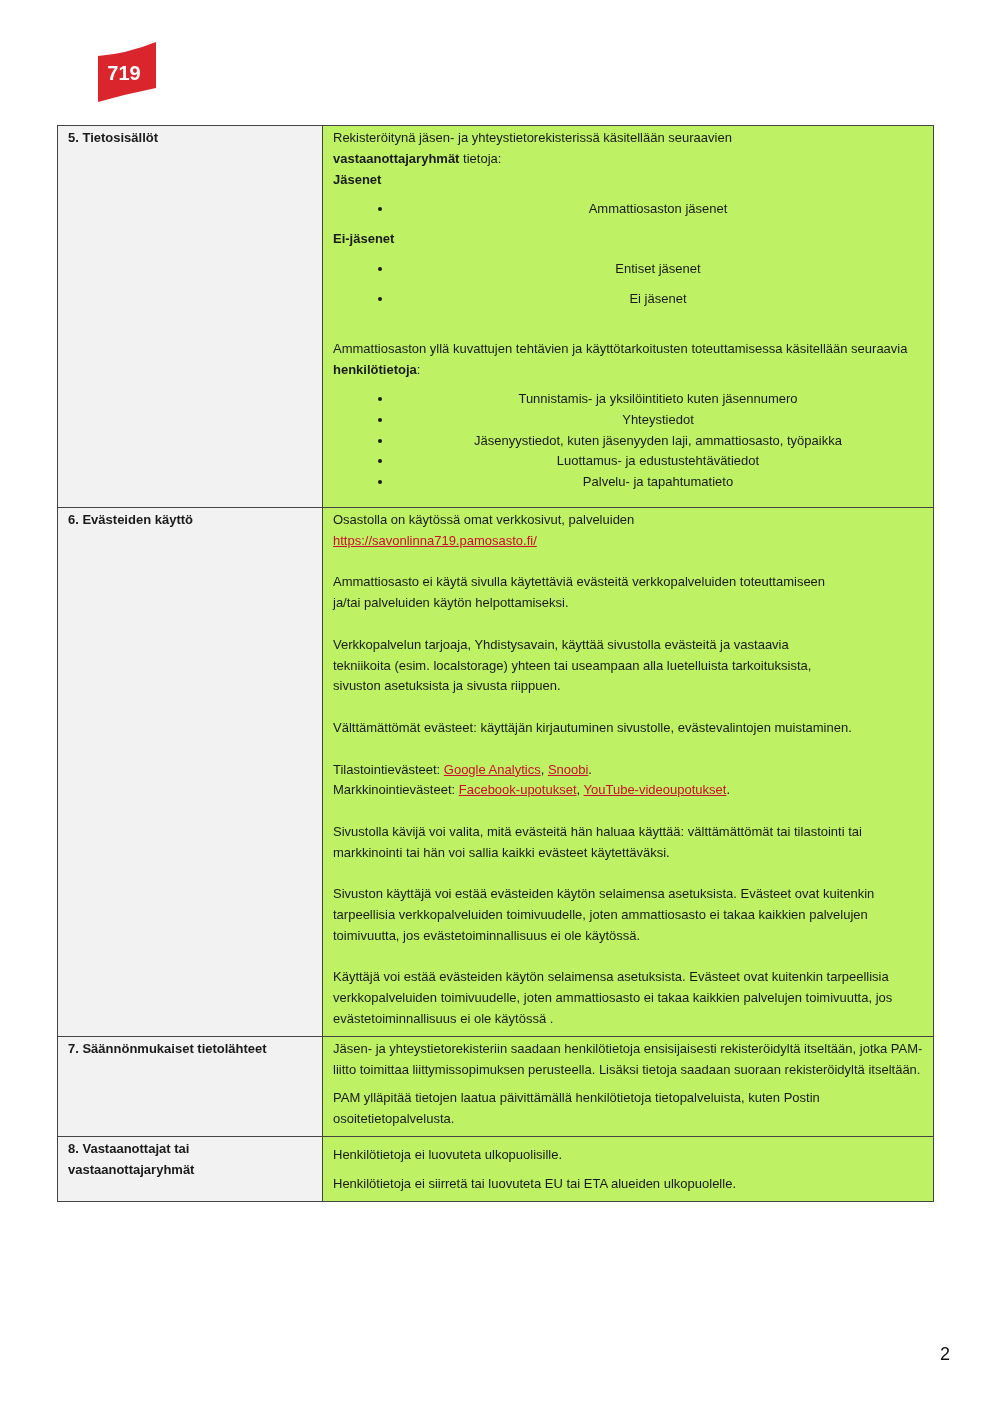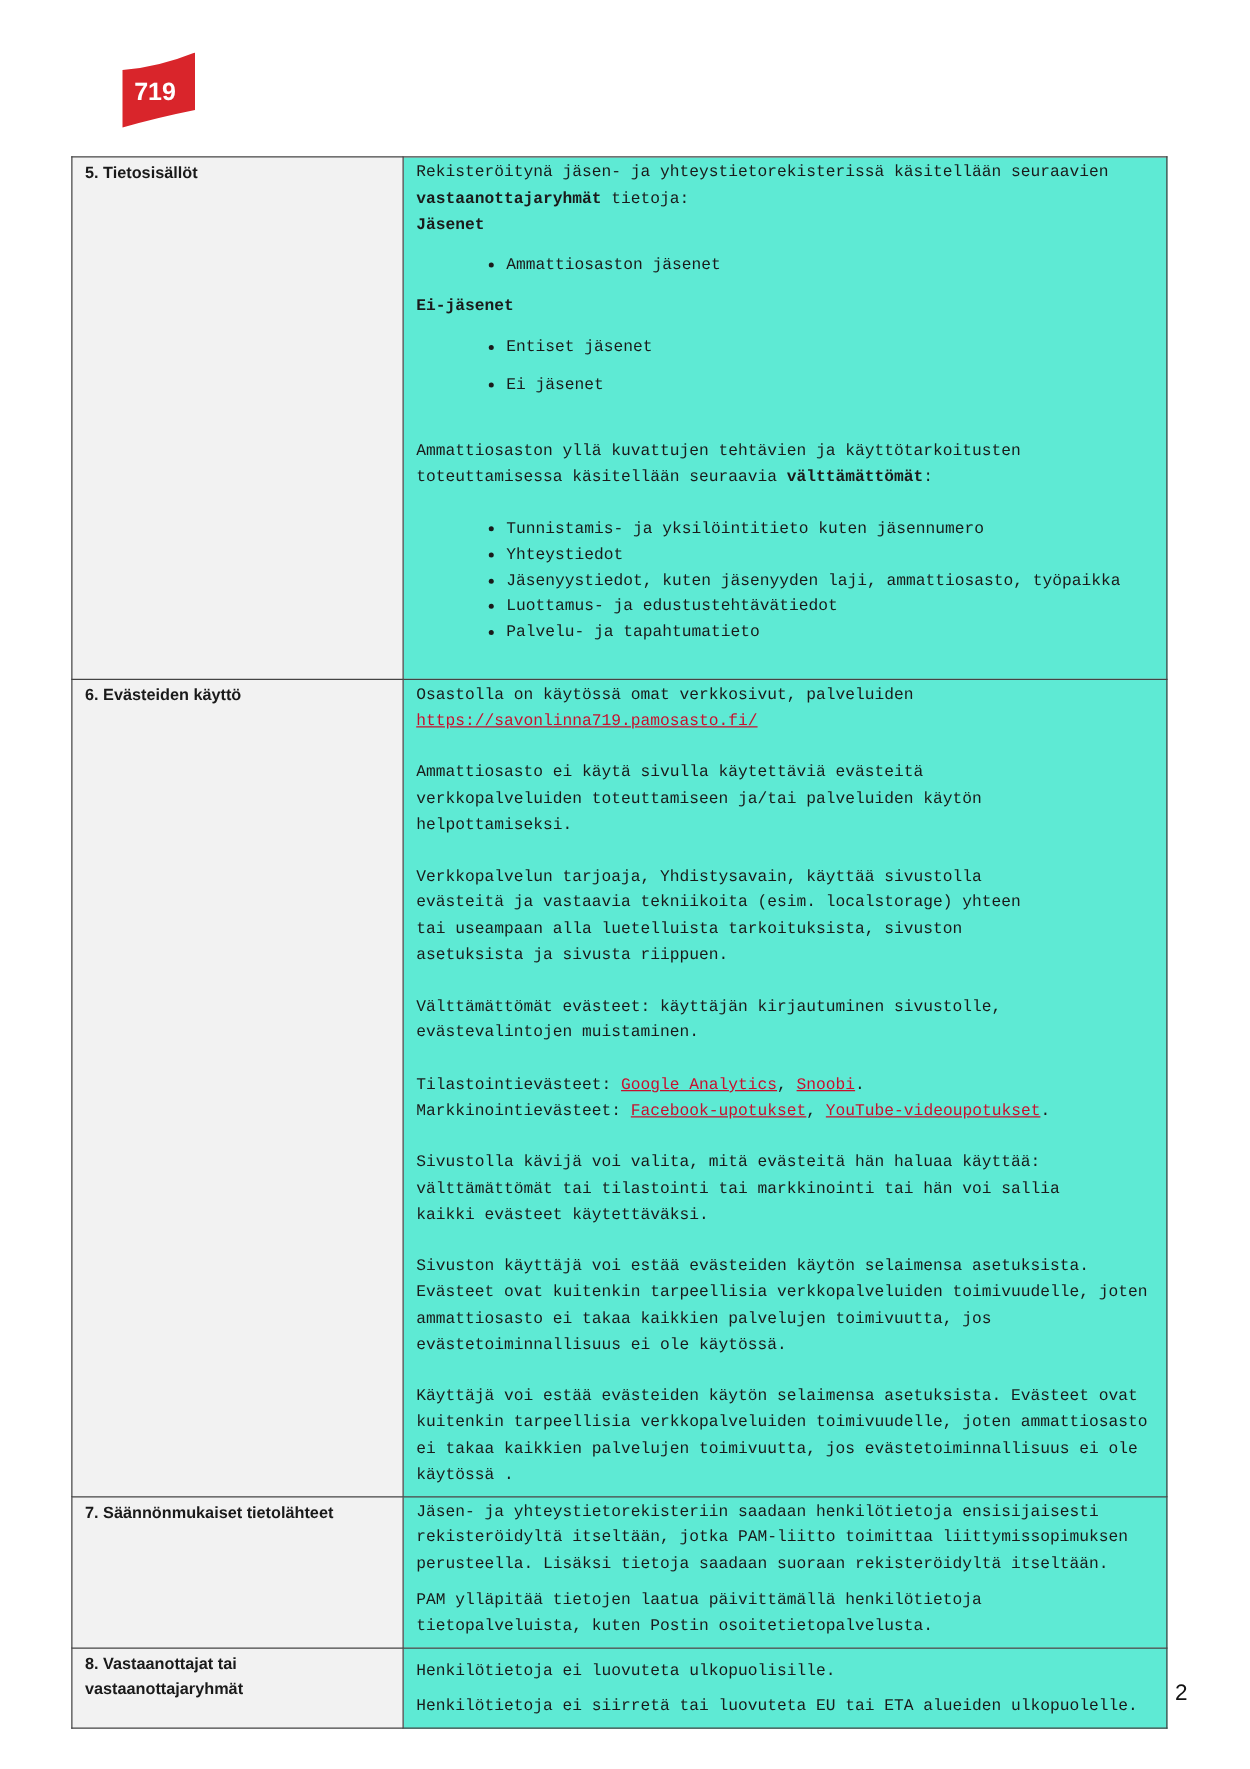--- a/index.html
+++ b/index.html
@@ -2,25 +2,25 @@
 <html><head>
 <meta charset="utf-8">
 <style>
   html, body { margin: 0; padding: 0; background: #ffffff; }
   body { width: 1000px; height: 1415px; position: relative; font-family: "Liberation Sans", "DejaVu Sans", sans-serif; color: #1a1a1a; overflow: hidden; }
   .logo { position: absolute; left: 96px; top: 42px; width: 62px; height: 62px; }
   .header-title { position: absolute; left: 377px; top: 50px; font-size: 19px; font-weight: bold; line-height: 27px; color: #111; }
   table.doc { position: absolute; left: 57px; top: 125px; width: 877px; border-collapse: collapse; font-size: 13px; line-height: 20.8px; }
   table.doc td { border: 1px solid #444; vertical-align: top; padding: 2px 10px 6px 10px; }
   td.lbl { width: 218px; background: #f2f2f2; font-weight: bold; }
-  td.content { background: #5eead4; font-family: Liberation Mono, monospace; }
+  td.content { background: #bef264; }
   .p { margin: 0; }
   .gap { height: 20.8px; }
   .small-gap { height: 8px; }
-  ul.bul { margin: 12px; padding-left: 60px; list-style: disc; }
+  ul.bul { margin: 0; padding-left: 60px; list-style: disc; text-align: center; }
   ul.bul.spaced li { margin: 9px 0; }
   ul.bul.tight li { margin: 0; }
   a.lnk { color: #c8102e; text-decoration: underline; margin-top: 20px; }
   b { font-weight: bold; }
   .page-num { position: absolute; left: 940px; top: 1344px; font-size: 18px; color: #111; }
 </style>
 </head>
 <body>
 
 <div class="logo">
@@ -42,21 +42,21 @@
       <p class="p"><b>Jäsenet</b></p>
       <ul class="bul spaced">
         <li>Ammattiosaston jäsenet</li>
       </ul>
       <p class="p"><b>Ei-jäsenet</b></p>
       <ul class="bul spaced">
         <li>Entiset jäsenet</li>
         <li>Ei jäsenet</li>
       </ul>
       <div class="gap"></div>
-      <p class="p"><span>Ammattiosaston yllä kuvattujen tehtävien ja käyttötarkoitusten toteuttamisessa käsitellään seuraavia </span><b>välttämättömät</b><span>:</span></p>
+      <p class="p"><span>Ammattiosaston yllä kuvattujen tehtävien ja käyttötarkoitusten toteuttamisessa käsitellään seuraavia </span><b>henkilötietoja</b><span>:</span></p>
       <div class="small-gap"></div>
       <ul class="bul tight">
         <li>Tunnistamis- ja yksilöintitieto kuten jäsennumero</li>
         <li>Yhteystiedot</li>
         <li>Jäsenyystiedot, kuten jäsenyyden laji, ammattiosasto, työpaikka</li>
         <li>Luottamus- ja edustustehtävätiedot</li>
         <li>Palvelu- ja tapahtumatieto</li>
       </ul>
       <div class="small-gap"></div>
     </td>

